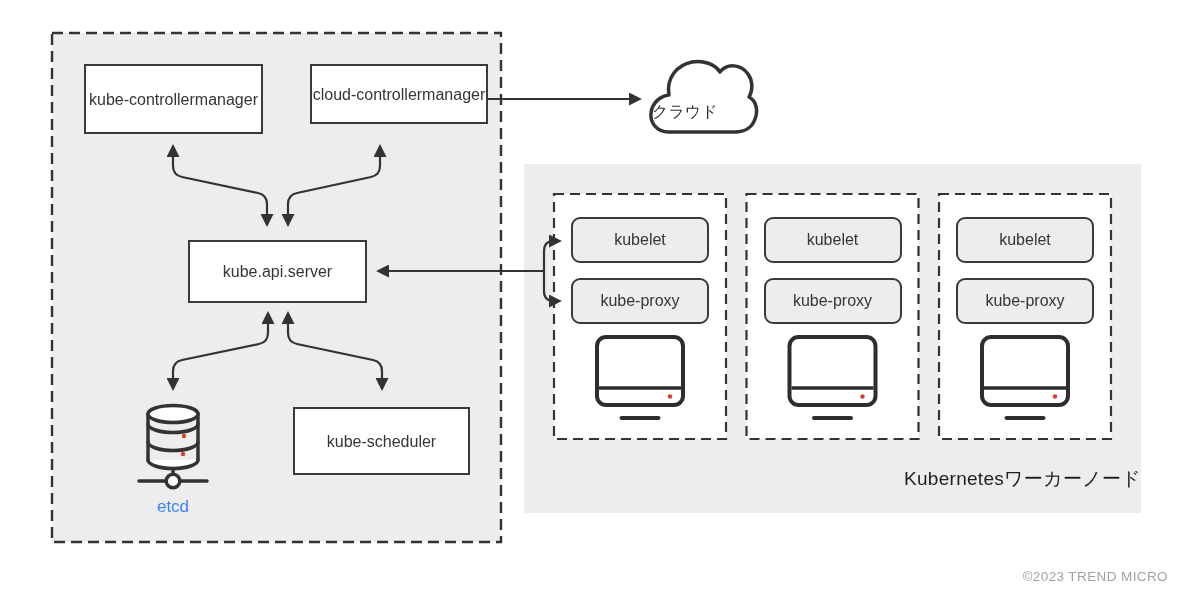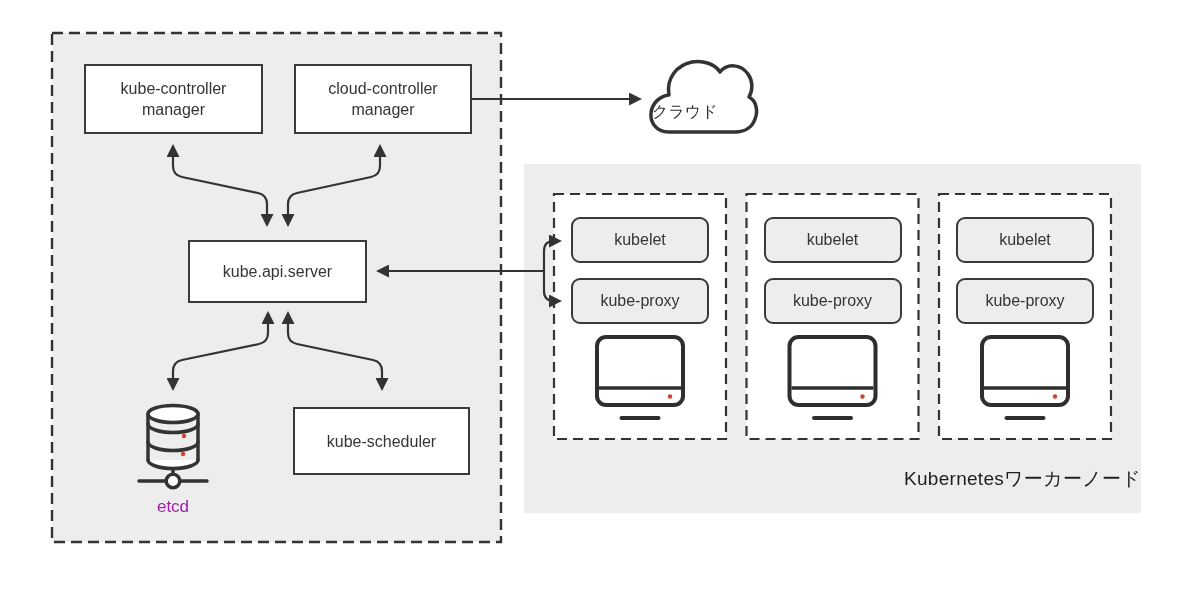--- a/index.html
+++ b/index.html
@@ -14,38 +14,38 @@
   .layer { position: absolute; left: 0; top: 0; }
   .abs { position: absolute; box-sizing: border-box; }
 
   .node-box {
     background: #ffffff;
     border: 2px solid #3a3a3a;
     color: #353535;
     font-size: 16px;
     line-height: 21px;
     display: flex;
-    flex-direction: column;
+    flex-direction: row;
     align-items: center;
     justify-content: center;
     text-align: center;
   }
   .chip {
     background: #ededed;
     border: 2px solid #3a3a3a;
     border-radius: 9px;
     color: #353535;
     font-size: 16px;
     display: flex;
     align-items: center;
     justify-content: center;
     text-align: right;
   }
   .plain-label {
-    color: #a21caf;
+    color: #3b82f6;
     text-align: center;
   }
   .cloud-label {
     font-size: 16px;
     color: #2d2d2d;
     text-align: left;
   }
   .worker-title {
     font-size: 19px;
     color: #1f1f1f;
@@ -135,21 +135,21 @@
       <circle cx="1055" cy="396.5" r="2.2" fill="#d5402e"></circle>
       <path d="M 1006.5 418 H 1043.5" stroke="#2e2e2e" stroke-width="4" stroke-linecap="round"></path>
     </g>
   </svg>
 
   <div class="abs node-box" style="left:84px; top:64px; width:179px; height:70px;">
     <span>kube-controller</span>
     <span>manager</span>
   </div>
 
-  <div class="abs node-box" style="left:294px; top:64px; width:178px; height:70px;align-items:center;">
+  <div class="abs node-box" style="left:310px; top:64px; width:178px; height:60px;align-items:center;">
     <span>cloud-controller</span>
     <span>manager</span>
   </div>
 
   <div class="abs node-box" style="left:188px; top:240px; width:179px; height:63px;">
     <span>kube.api.server</span>
   </div>
 
   <div class="abs node-box" style="left:293px; top:407px; width:177px; height:68px;">
     <span>kube-scheduler</span>
@@ -175,14 +175,15 @@
 
   <div class="abs chip" style="left:956px; top:217px; width:138px; height:46px;">
     <span>kubelet</span>
   </div>
   <div class="abs chip" style="left:956px; top:278px; width:138px; height:46px;">
     <span>kube-proxy</span>
   </div>
 
   <div class="abs worker-title" style="left:524px; top:466px; width:617px;">Kubernetesワーカーノード</div>
 
+  <div class="abs copyright" style="left:868px; top:569px; width:300px;">©2023 TREND MICRO</div>
 
 </div>
 
 </body></html>

